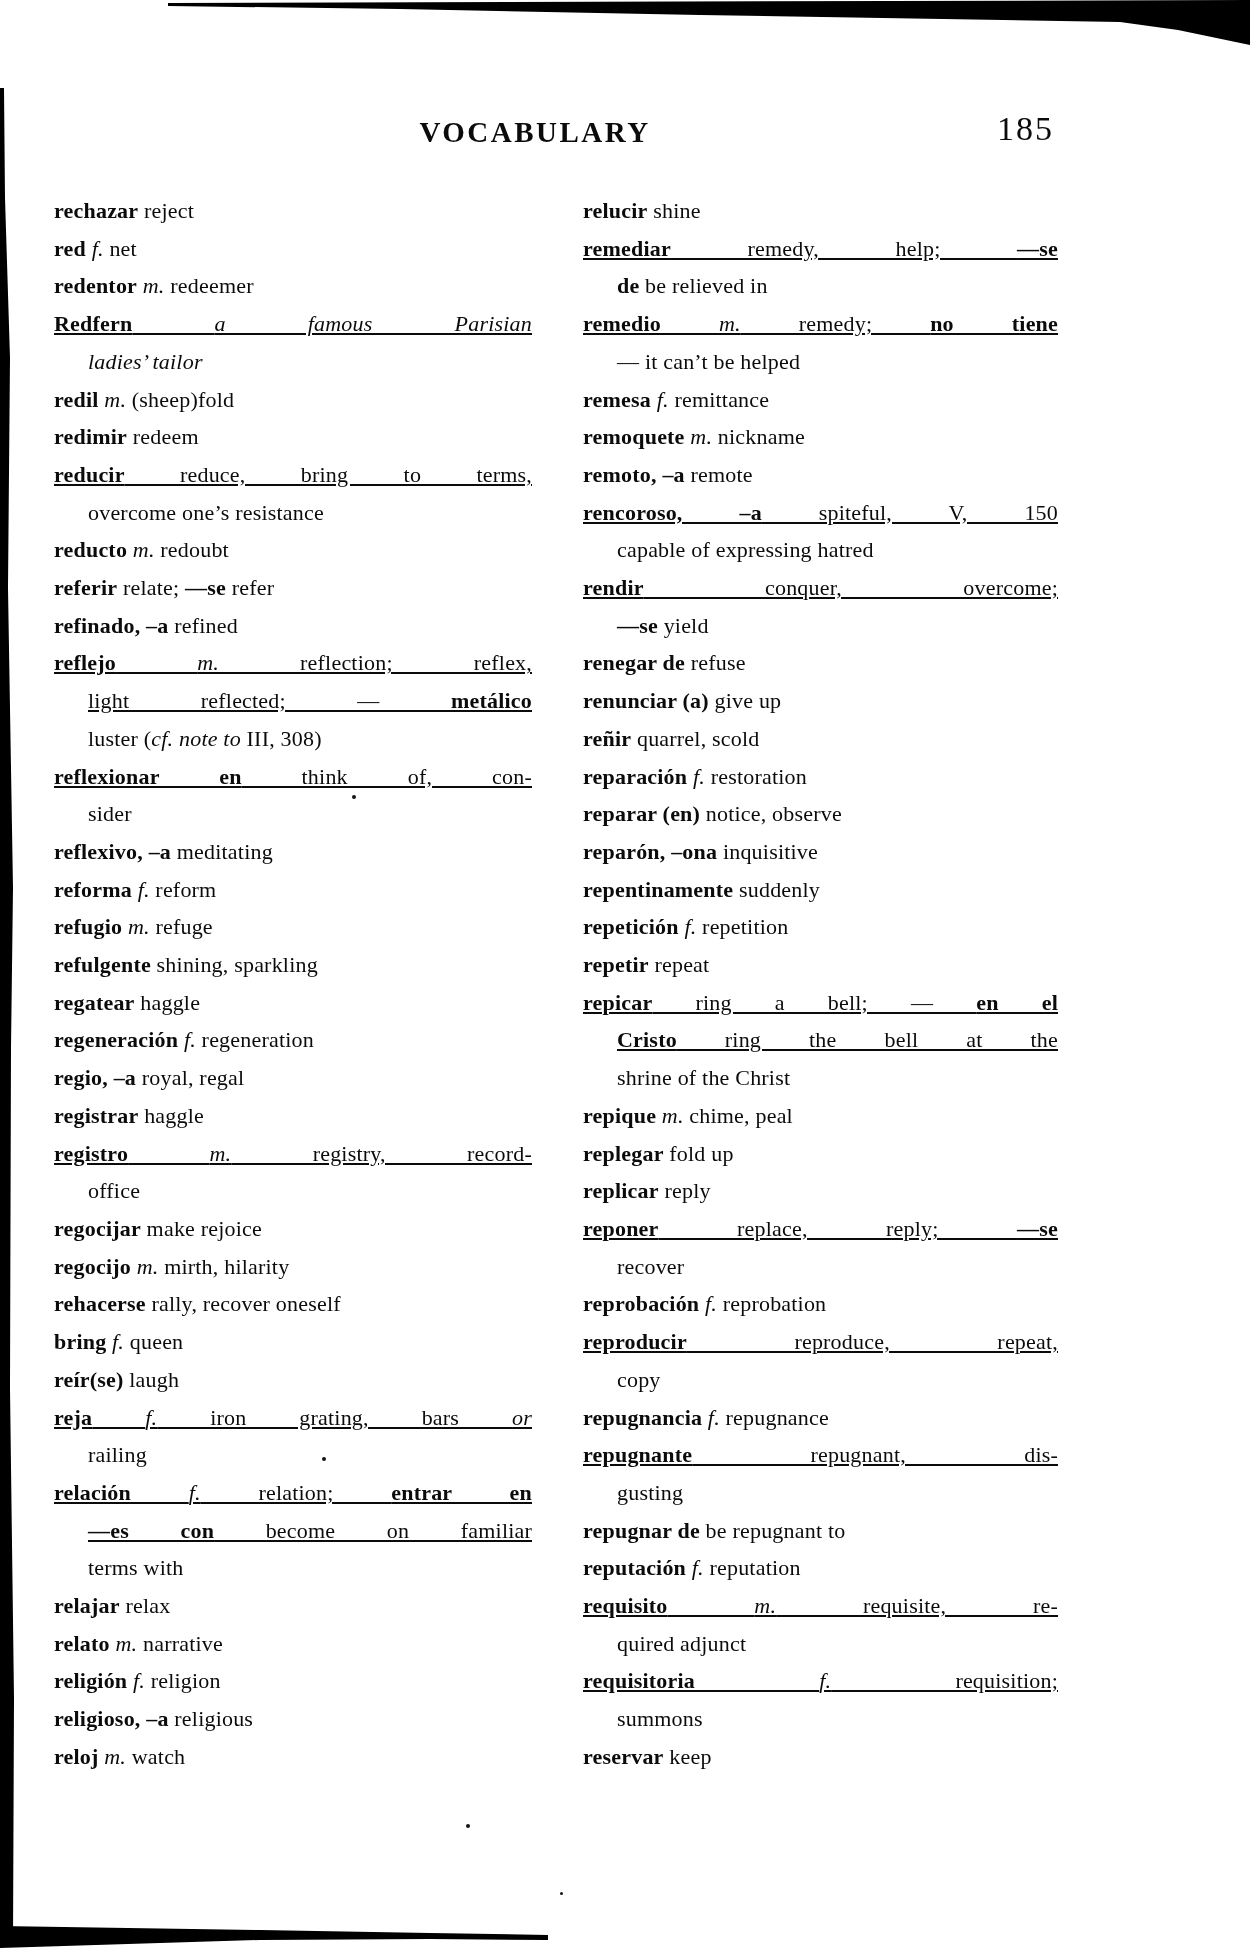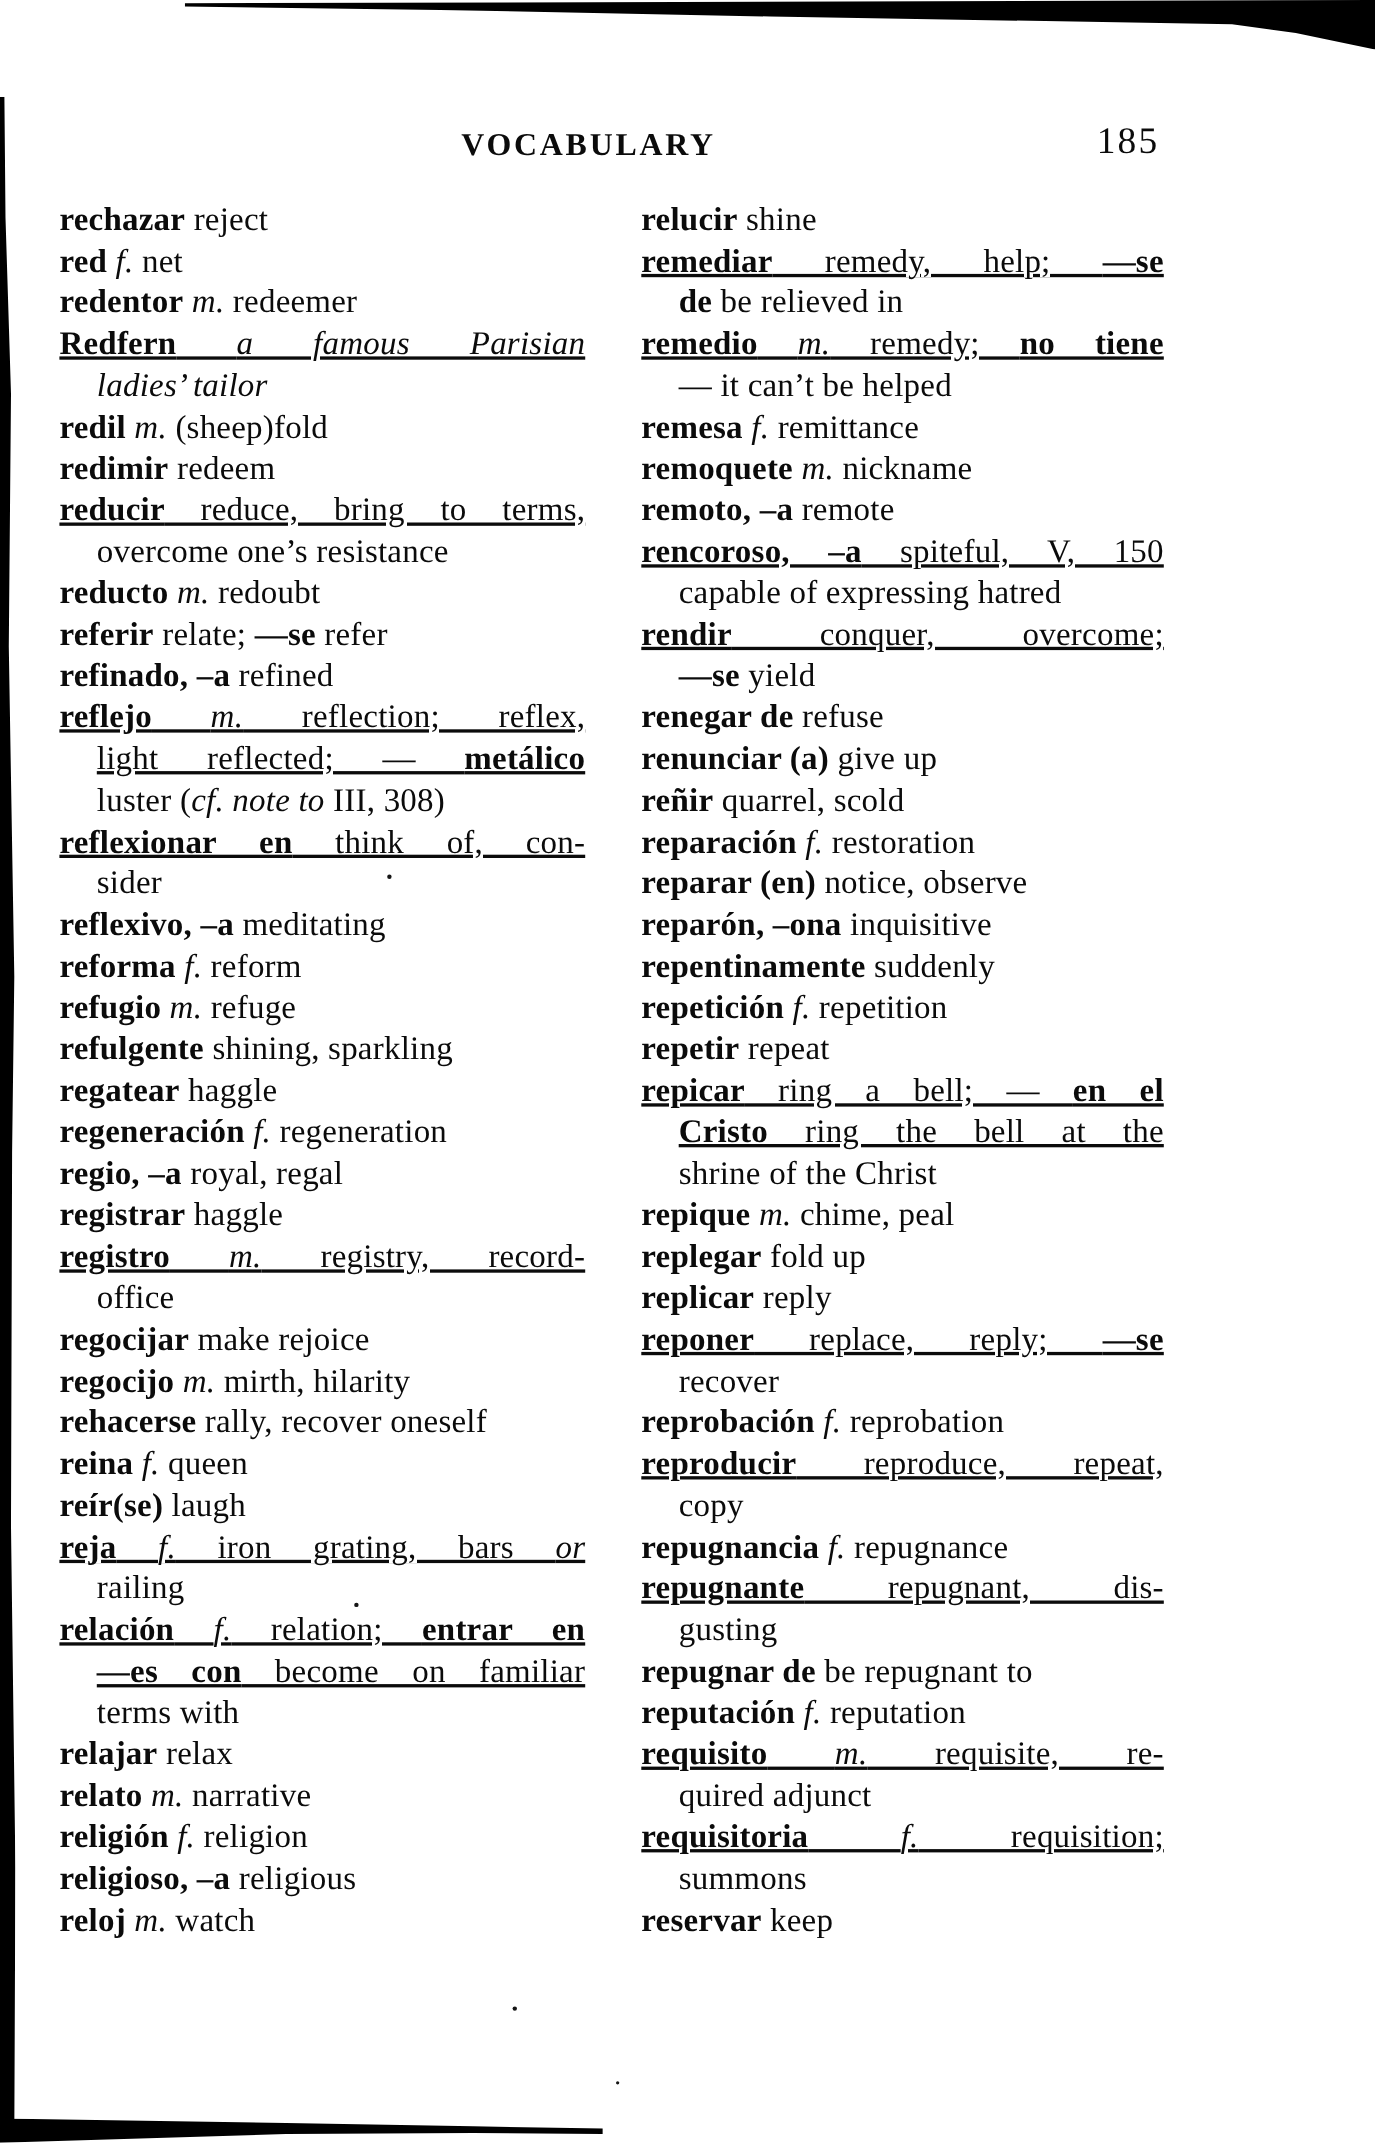--- a/index.html
+++ b/index.html
@@ -22,21 +22,21 @@
   .s2{left:322px;top:1457px;}
   .s3{left:466px;top:1824px;}
   .s4{left:560px;top:1892px;width:3px;height:3px;}
   
   .head-title{
     position:absolute;left:535px;top:116px;transform:translateX(-50%);
     font-size:29px;font-weight:700;letter-spacing:2.5px;white-space:nowrap;
   }
   .folio{position:absolute;left:997px;top:110px;font-size:34px;letter-spacing:2px;}
   
-  .col{position:absolute;top:181px;font-size:30px;line-height:37.7px;letter-spacing:0.2px;}
+  .col{position:absolute;top:192px;font-size:22px;line-height:37.7px;letter-spacing:0.2px;}
   .col-left{left:54px;width:478px;}
   .col-right{left:583px;width:475px;}
   .line{text-align:left;}
   .line.jl{text-align:justify;text-align-last:justify;text-justify:inter-word;text-decoration:underline;}
   .line.cont{padding-left:34px;}
   .b{font-weight:700;}
   .i{font-style:italic;}
 </style>
 </head>
 <body>
@@ -126,21 +126,21 @@
       <div class="entry">
         <div class="line"><span class="b">regocijar</span><span class="n"> make rejoice</span></div>
       </div>
       <div class="entry">
         <div class="line"><span class="b">regocijo</span><span class="n"> </span><span class="i">m.</span><span class="n"> mirth, hilarity</span></div>
       </div>
       <div class="entry">
         <div class="line"><span class="b">rehacerse</span><span class="n"> rally, recover oneself</span></div>
       </div>
       <div class="entry">
-        <div class="line"><span class="b">reina</span><span class="n"> </span><span class="i">f.</span><span class="n"> queen</span></div>
+        <div class="line"><span class="b">bring</span><span class="n"> </span><span class="i">f.</span><span class="n"> queen</span></div>
       </div>
       <div class="entry">
         <div class="line"><span class="b">reír(se)</span><span class="n"> laugh</span></div>
       </div>
       <div class="entry">
         <div class="line jl"><span class="b">reja</span><span class="n"> </span><span class="i">f.</span><span class="n"> iron grating, bars </span><span class="i">or</span></div>
         <div class="line cont"><span class="n">railing</span></div>
       </div>
       <div class="entry">
         <div class="line jl"><span class="b">relación</span><span class="n"> </span><span class="i">f.</span><span class="n"> relation; </span><span class="b">entrar en</span></div>

